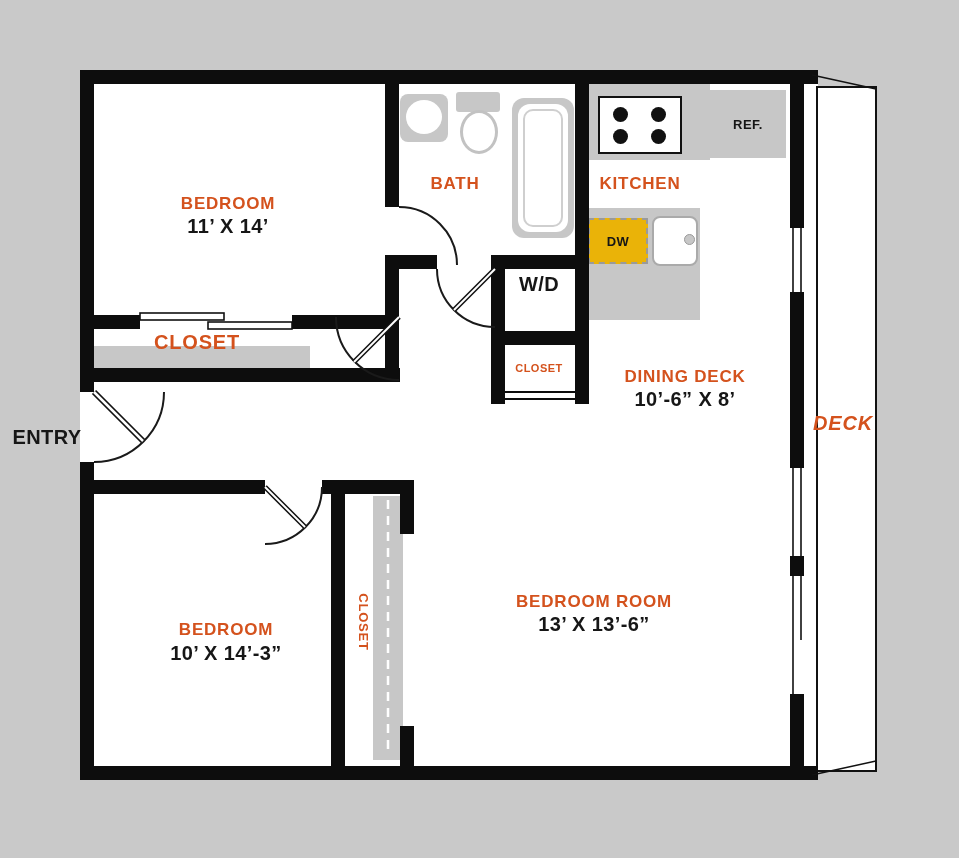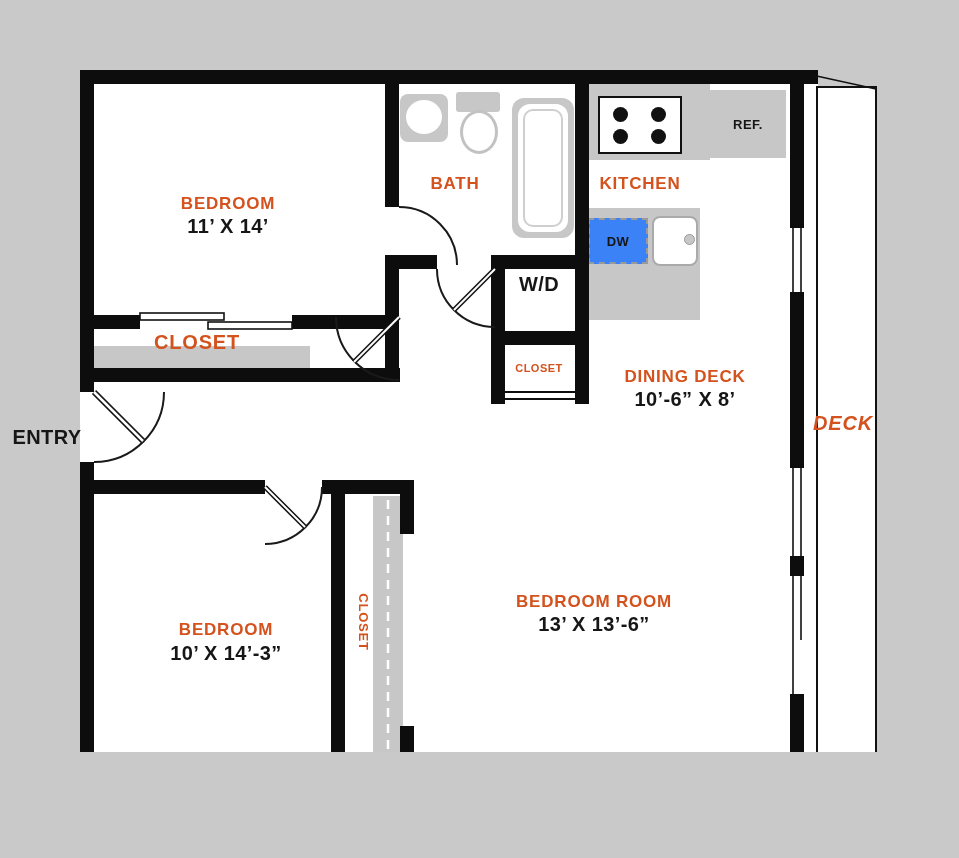--- a/index.html
+++ b/index.html
@@ -1,16 +1,16 @@
 <!DOCTYPE html>
 <html><head>
 <meta charset="utf-8">
 <style>
   html,body{margin:0;padding:0;background:#c9c9c9;}
-  #stage{position:relative;width:959px;height:752px;background:#c9c9c9;overflow:hidden;
+  #stage{position:relative;width:959px;height:858px;background:#c9c9c9;overflow:hidden;
          font-family:"Liberation Sans",sans-serif;}
   .floor{position:absolute;background:#ffffff;}
   .wall{position:absolute;background:#0d0d0d;}
   .gray{position:absolute;background:#c7c7c7;}
   .label{position:absolute;font-weight:bold;color:#d4521d;transform:translate(-50%,-50%);
          white-space:nowrap;letter-spacing:.8px;font-size:17px;}
   .label.dark{color:#161616;letter-spacing:.4px;}
   .sz14{font-size:20px;}
   .sz13{font-size:13px;}
   .sz11{font-size:11px;letter-spacing:.5px;}
@@ -41,21 +41,21 @@
   <div class="cfix" style="left:460px;top:110px;width:38px;height:44px;background:#fff;border:3px solid #c2c2c2;border-radius:50%;"></div>
   <div class="cfix" style="left:512px;top:98px;width:62px;height:140px;background:#c7c7c7;border-radius:12px;"></div>
   <div class="cfix" style="left:518px;top:104px;width:50px;height:128px;background:#fff;border-radius:12px;"></div>
   <div class="cfix" style="left:523px;top:109px;width:40px;height:118px;background:transparent;border:2px solid #cfcfcf;border-radius:10px;"></div>
 
   <div class="cfix" style="left:598px;top:96px;width:84px;height:58px;background:#fff;border:2px solid #111;"></div>
   <div class="cfix" style="left:613px;top:107px;width:15px;height:15px;background:#111;border-radius:50%;"></div>
   <div class="cfix" style="left:651px;top:107px;width:15px;height:15px;background:#111;border-radius:50%;"></div>
   <div class="cfix" style="left:613px;top:129px;width:15px;height:15px;background:#111;border-radius:50%;"></div>
   <div class="cfix" style="left:651px;top:129px;width:15px;height:15px;background:#111;border-radius:50%;"></div>
-  <div class="cfix center" style="left:588px;top:218px;width:60px;height:46px;background:#3b82f6;border:2px dashed #9a9a9a;">
+  <div class="cfix center" style="left:588px;top:218px;width:60px;height:46px;background:#eab308;border:2px dashed #9a9a9a;">
     <span class="sz13" style="font-weight:bold;color:#161616;letter-spacing:.4px;">DW</span>
   </div>
   <div class="cfix" style="left:652px;top:216px;width:46px;height:50px;background:#fff;border:2px solid #aaa;border-radius:8px;"></div>
   <div class="cfix" style="left:684px;top:234px;width:11px;height:11px;background:#c7c7c7;border:1px solid #9a9a9a;border-radius:50%;"></div>
 
   <div class="wall" style="left:80px;top:70px;width:738px;height:14px;"></div>
   <div class="wall" style="left:80px;top:766px;width:738px;height:14px;"></div>
   <div class="wall" style="left:80px;top:70px;width:14px;height:322px;"></div>
   <div class="wall" style="left:80px;top:462px;width:14px;height:318px;"></div>
   <div class="wall" style="left:790px;top:84px;width:14px;height:144px;"></div>

